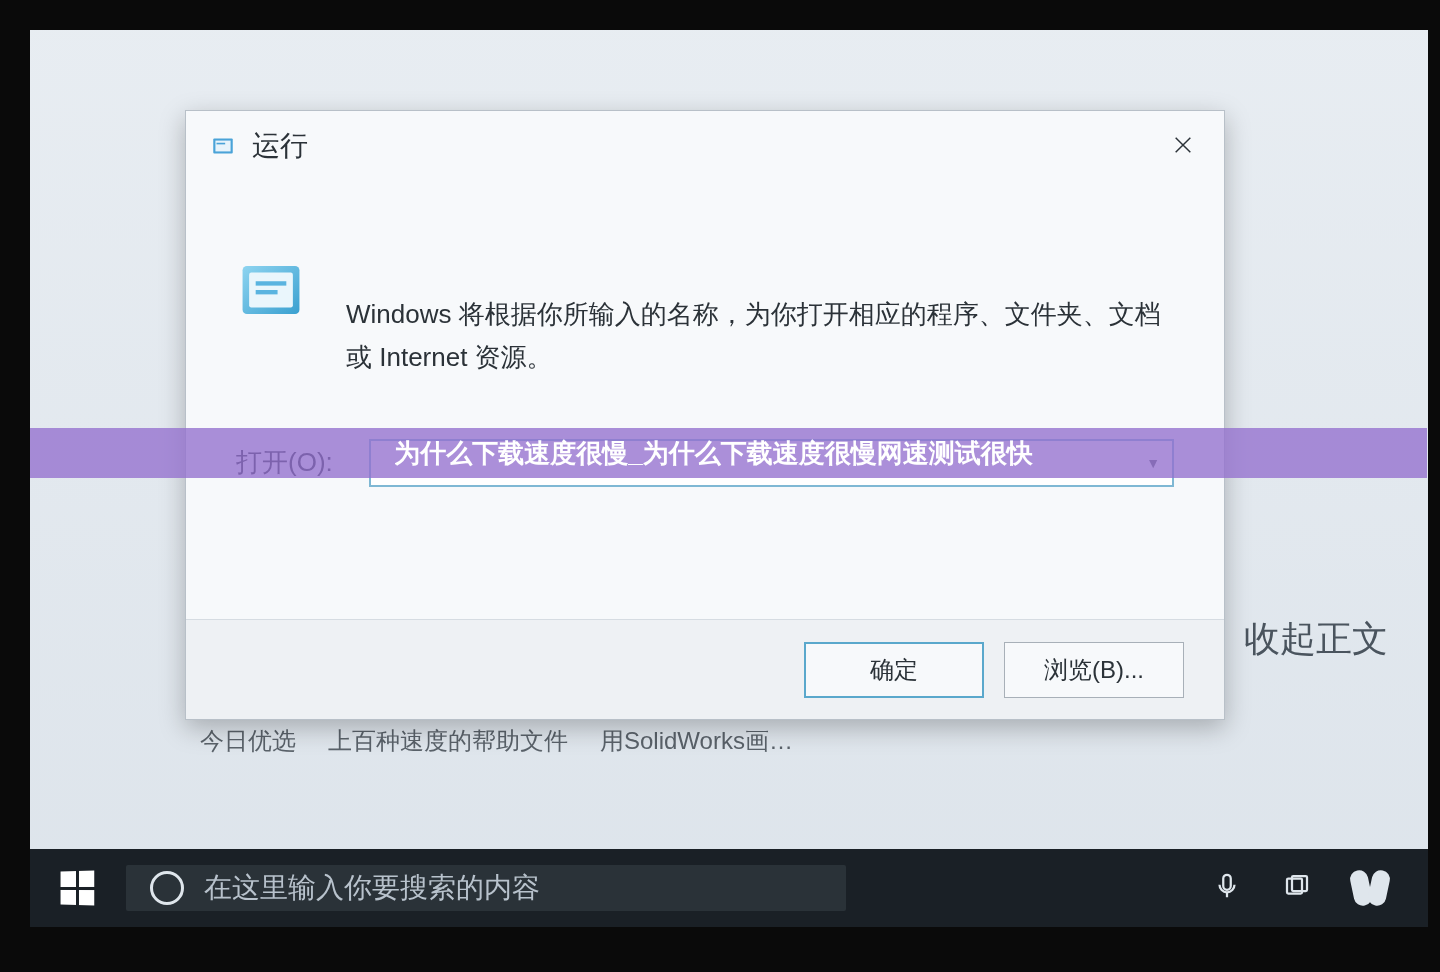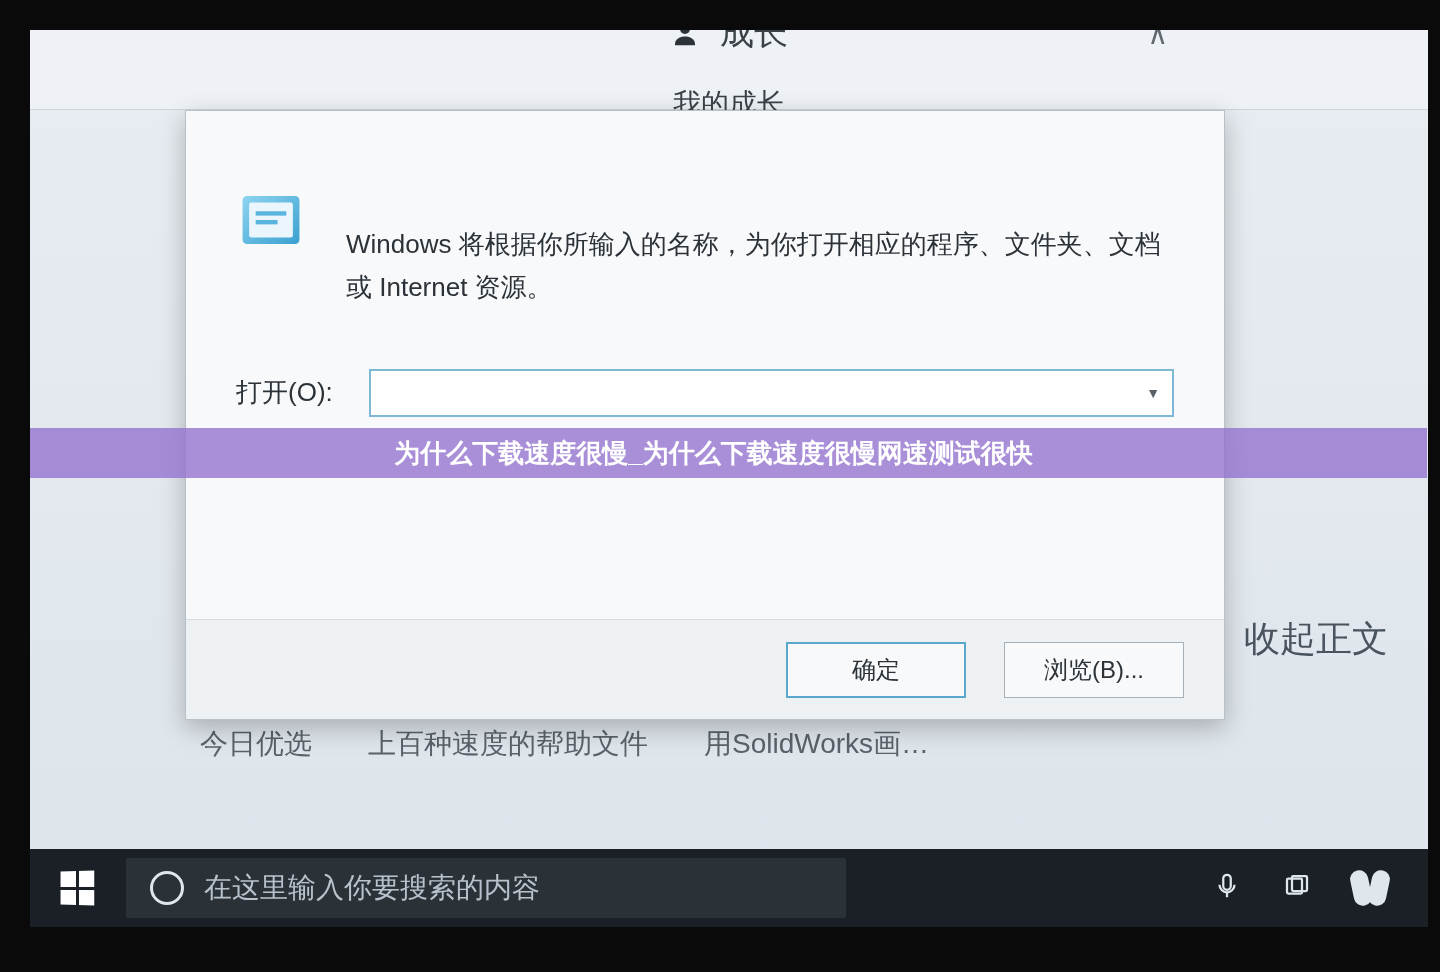--- a/index.html
+++ b/index.html
@@ -195,21 +195,21 @@
       position: absolute;
       bottom: 0;
       left: 0;
       right: 0;
       height: 100px;
       background: #eef1f4;
       border-top: 1px solid #d6dce2;
       display: flex;
       align-items: center;
       justify-content: flex-end;
-      gap: 38px;
+      gap: 20px;
       padding: 16px 40px;
     }
 
     .dialog-button {
       min-width: 180px;
       height: 56px;
       background: #f7f9fb;
       border: 1px solid #a8b0b8;
       font-size: 24px;
       color: #2b3238;
@@ -253,24 +253,24 @@
       font-size: 36px;
       color: #4a545e;
     }
 
     
     .obscured-row {
       position: absolute;
       top: 725px;
       left: 170px;
       right: 60px;
-      font-size: 28px;
+      font-size: 24px;
       color: #5a626a;
       display: flex;
-      gap: 56px;
+      gap: 32px;
       filter: blur(0.4px);
     }
 
     
     .taskbar {
       position: absolute;
       bottom: 0;
       left: 0;
       right: 0;
       height: 78px;
@@ -299,21 +299,21 @@
       transform: perspective(100px) rotateY(-8deg);
     }
 
     .windows-logo div {
       background: #ffffff;
     }
 
     .search-box {
       flex: 1;
       max-width: 720px;
-      height: 60px;
+      height: 46px;
       margin-left: 10px;
       background: #2a3238;
       display: flex;
       align-items: center;
       gap: 20px;
       padding: 0 24px;
       border-radius: 2px;
     }
 
     .cortana-icon {
@@ -362,45 +362,47 @@
     }
     .copilot-shape::before { left: 0; transform: rotate(-12deg); }
     .copilot-shape::after { right: 0; transform: rotate(12deg); }
 
   </style>
 </head>
 <body>
 
 <div class="screen-area">
 
-  <div class="background-app">
-    <div class="bg-tab">
-      <span class="bg-person-icon">
-        <svg viewBox="0 0 24 24" fill="#2b3238">
-            <circle cx="12" cy="8" r="4"></circle>
-            <path d="M4 20c0-4 4-6 8-6s8 2 8 6v1H4z"></path>
-          </svg>
-      </span>
-      <span>成长</span>
-    </div>
-    <div class="bg-collapse">
-      <span>∧</span>
-    </div>
-    <div class="bg-subtitle">我的成长</div>
-  </div>
 
   <div class="side-text">收起正文</div>
 
   <div class="obscured-row">
     <span>今日优选</span>
     <span>上百种速度的帮助文件</span>
     <span>用SolidWorks画…</span>
   </div>
 
   <div class="run-dialog">
+    <div class="dialog-titlebar">
+      <div class="titlebar-left">
+        <span class="run-small-icon">
+          <svg viewBox="0 0 24 24">
+              <rect x="3" y="5" width="18" height="14" rx="1" fill="#4aa3d8"></rect>
+              <rect x="5" y="7" width="14" height="10" fill="#e8f4fb"></rect>
+              <rect x="6" y="9" width="8" height="1.5" fill="#4aa3d8"></rect>
+            </svg>
+        </span>
+        <span class="dialog-title">运行</span>
+      </div>
+      <span class="close-btn">
+        <svg width="22" height="22" viewBox="0 0 24 24" stroke="#2b3238" stroke-width="1.6" fill="none">
+            <path d="M4 4 L20 20 M20 4 L4 20"></path>
+          </svg>
+      </span>
+    </div>
 
     <div class="dialog-body">
       <span class="run-big-icon">
         <svg viewBox="0 0 64 64">
           <defs>
             <linearGradient id="rg" x1="0" y1="0" x2="1" y2="1">
               <stop offset="0%" stop-color="#8ed4f0"></stop>
               <stop offset="100%" stop-color="#3aa0d0"></stop>
             </linearGradient>
           </defs>

